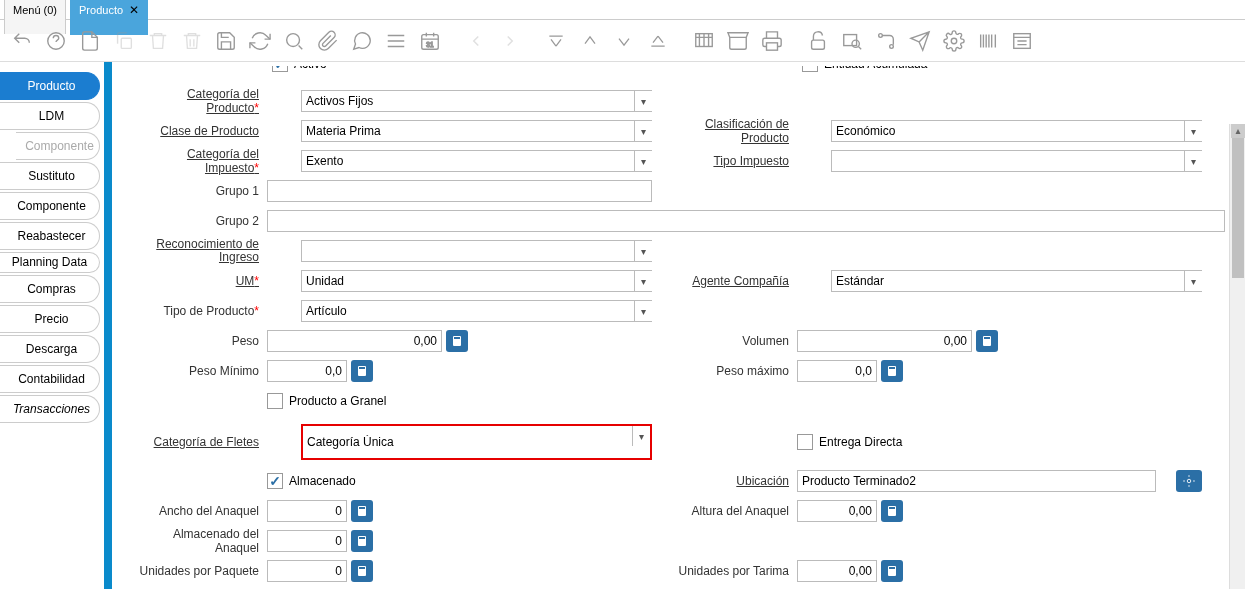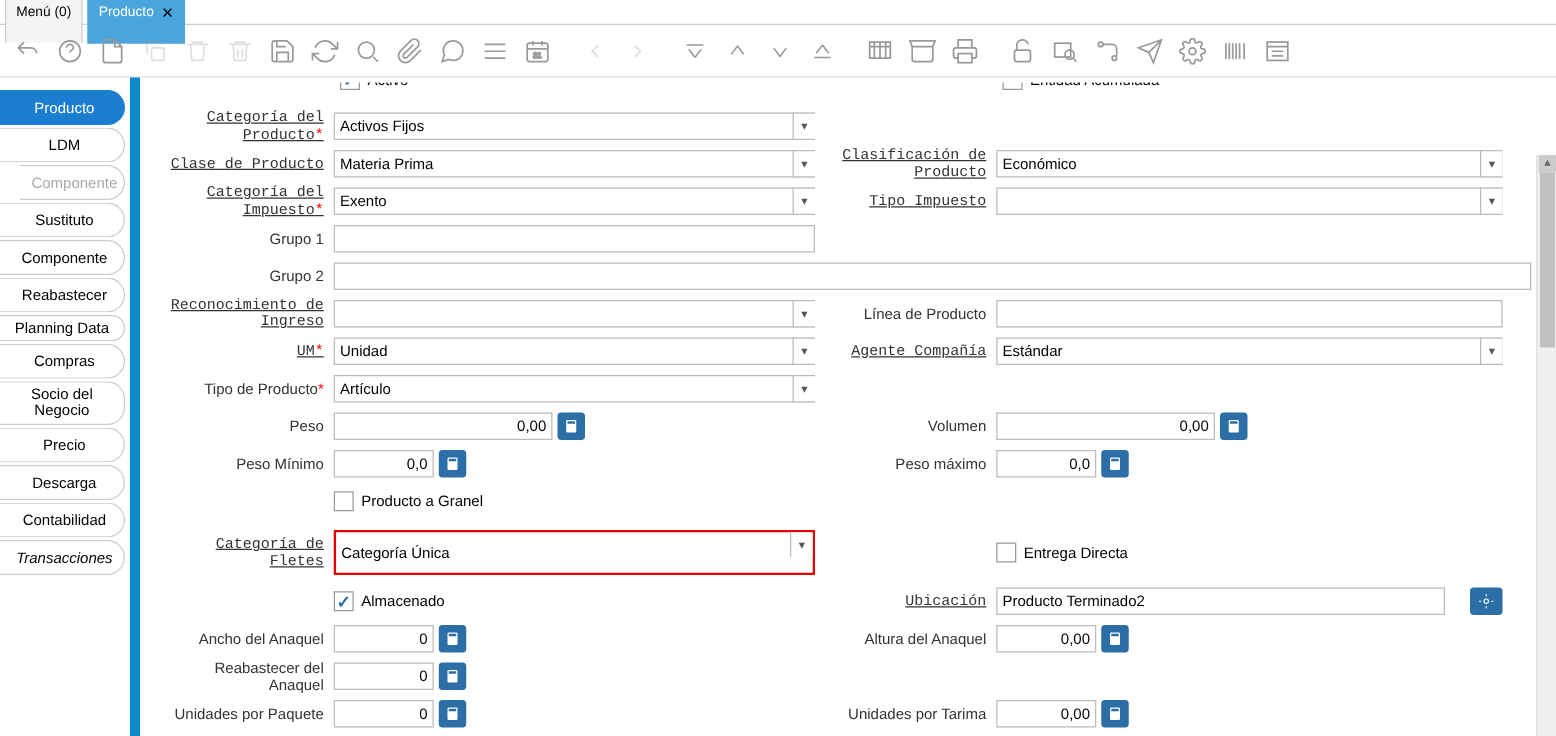--- a/index.html
+++ b/index.html
@@ -31,24 +31,24 @@
 
 
 .form-area { flex: 1; overflow-y: auto; padding: 4px 20px 0 20px; position: relative; }
 .scroll-right { position: absolute; right: 0; top: 62px; width: 16px; height: calc(589px - 62px); background: #f0f0f0; border-left: 1px solid #ddd; }
 .scroll-btn { width: 14px; height: 14px; background: #ccc; position: absolute; left: 1px; font-size: 10px; text-align:center; line-height:14px; color:#666;}
 
 .form-row { display: flex; align-items: center; min-height: 30px; gap: 0; }
 .col-left { display: flex; align-items: center; width: 520px; }
 .col-right { display: flex; align-items: center; width: 540px; margin-left: 10px;}
 .label { width: 135px; text-align: right; padding-right: 8px; font-size: 12px; color: #333; }
-.label.underline { text-decoration: underline; font-family: Liberation Mono, monospace; }
+.label.underline { text-decoration: underline; }
 .req { color: red; }
 
-.select-field { position: relative; flex: 1; }
+.select-field { position: relative; flex: 1; margin-left: 34px; }
 .select-field .inp { width: 100%; height: 22px; border: 1px solid #bbb; padding: 2px 20px 2px 4px; font-size: 12px; }
 .select-field .dd-btn { position: absolute; right: 0; top: 0; width: 18px; height: 22px; border-left: 1px solid #bbb; border-top: 1px solid #bbb; border-bottom: 1px solid #bbb; background: #fff; display:flex; align-items:center; justify-content:center; cursor:pointer; }
 .select-field .dd-btn::after { content: "▾"; font-size: 10px; color: #555; }
 
 .text-input { flex: 1; height: 22px; border: 1px solid #bbb; padding: 2px 4px; font-size: 12px; }
 .num-wrap { display: flex; align-items: flex-start; }
 .num-input { width: 80px; height: 22px; border: 1px solid #bbb; padding: 2px 4px; font-size: 12px; text-align: right; }
 .calc-btn { width: 22px; height: 22px; background: #2b6fa6; display: flex; align-items: center; justify-content: center; margin-left: 4px; border-radius: 3px; cursor:pointer;}
 .calc-btn svg { fill: #fff; }
 
@@ -251,21 +251,20 @@
 
   <div class="side-tabs">
     <div class="side-tab active">Producto</div>
     <div class="side-tab">LDM</div>
     <div class="side-tab disabled" style="margin-left:16px;">Componente</div>
     <div class="side-tab">Sustituto</div>
     <div class="side-tab">Componente</div>
     <div class="side-tab">Reabastecer</div>
     <div class="side-tab two-line">Planning Data</div>
     <div class="side-tab">Compras</div>
-    <div class="side-tab two-line">Socio del Negocio</div>
     <div class="side-tab">Precio</div>
     <div class="side-tab">Descarga</div>
     <div class="side-tab">Contabilidad</div>
     <div class="side-tab italic">Transacciones</div>
   </div>
 
   <div class="vert-sep"></div>
 
   <div class="form-area">
 
@@ -324,24 +323,20 @@
 
     <div class="form-row">
       <div class="label" style="width:135px">Grupo 2</div>
       <input class="text-input" style="width: 935px;" value="">
     </div>
 
     <div class="form-row">
       <div class="col-left">
         <div class="label underline" style="line-height:1.1;">Reconocimiento de Ingreso</div>
         <div class="select-field"><input class="inp" value="" style=""><div class="dd-btn"></div></div>
-      </div>
-      <div class="col-right">
-        <div class="label">Línea de Producto</div>
-        <input class="text-input" value="" style="">
       </div>
     </div>
 
     <div class="form-row">
       <div class="col-left">
         <div class="label underline"><span>UM</span><span class="req">*</span></div>
         <div class="select-field"><input class="inp" value="Unidad" style=""><div class="dd-btn"></div></div>
       </div>
       <div class="col-right">
         <div class="label underline">Agente Compañía</div>
@@ -482,21 +477,21 @@
                 <rect x="4" y="2" width="16" height="20" rx="2" fill="#fff"></rect>
                 <rect x="6" y="4" width="12" height="4" fill="#2b6fa6"></rect>
               </svg>
             </div>
           </div>
       </div>
     </div>
 
     <div class="form-row">
       <div class="col-left">
-        <div class="label">Reabastecer del Anaquel</div>
+        <div class="label">Almacenado del Anaquel</div>
         <div class="num-wrap">
             <input class="num-input" value="0" style="">
             <div class="calc-btn">
               <svg width="12" height="12" viewBox="0 0 24 24">
                 <rect x="4" y="2" width="16" height="20" rx="2" fill="#fff"></rect>
                 <rect x="6" y="4" width="12" height="4" fill="#2b6fa6"></rect>
               </svg>
             </div>
           </div>
       </div>

